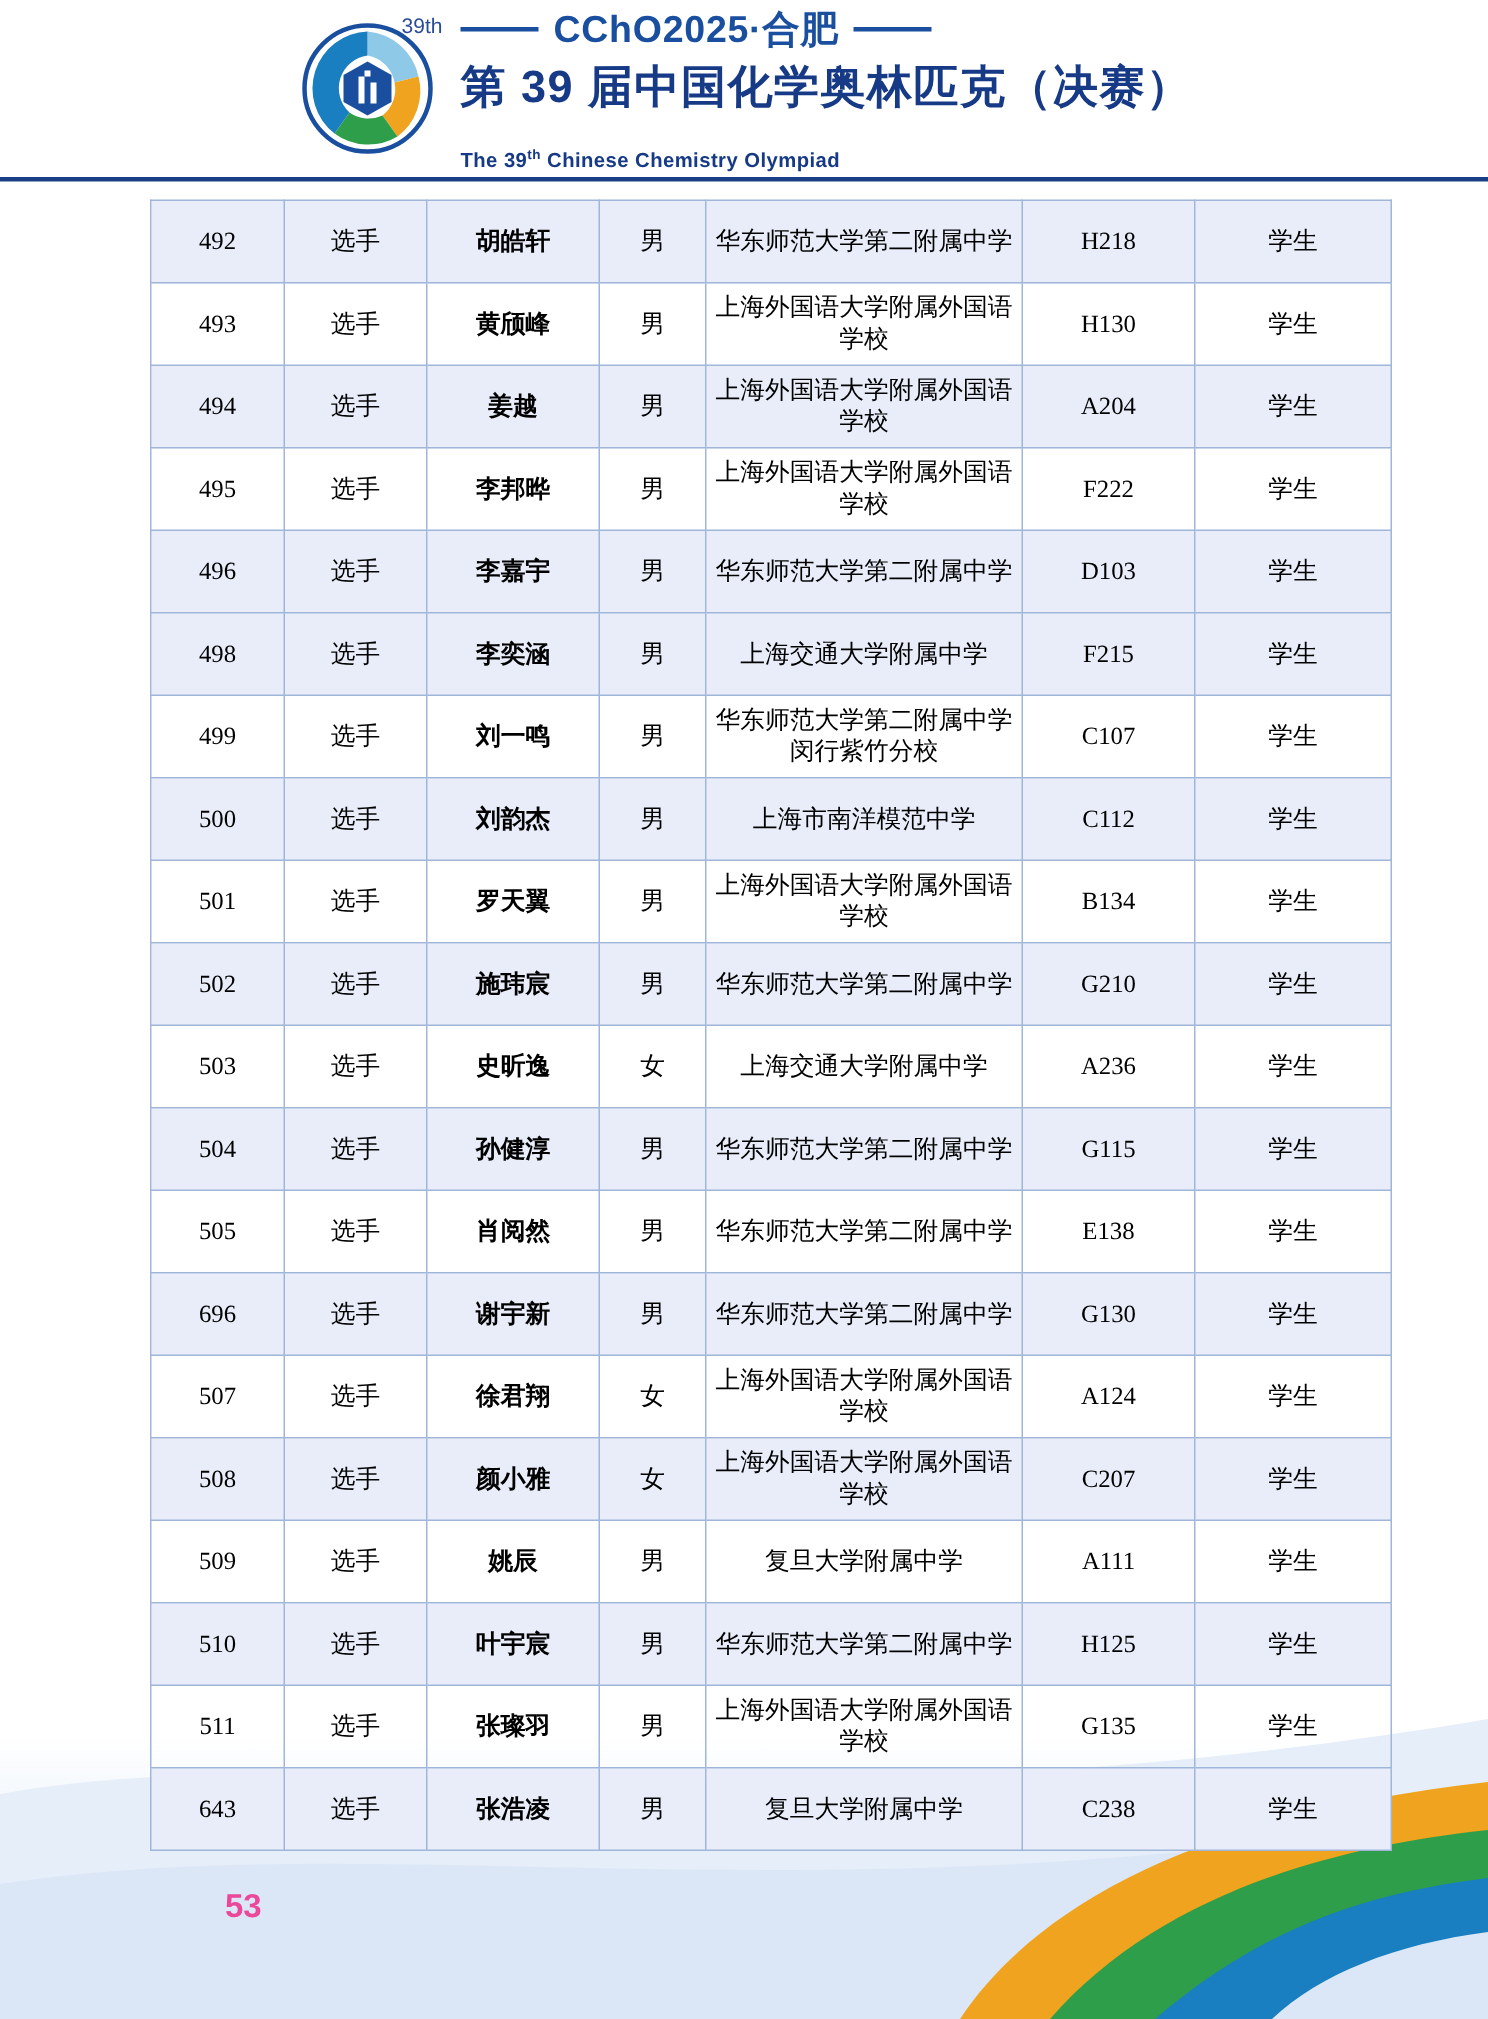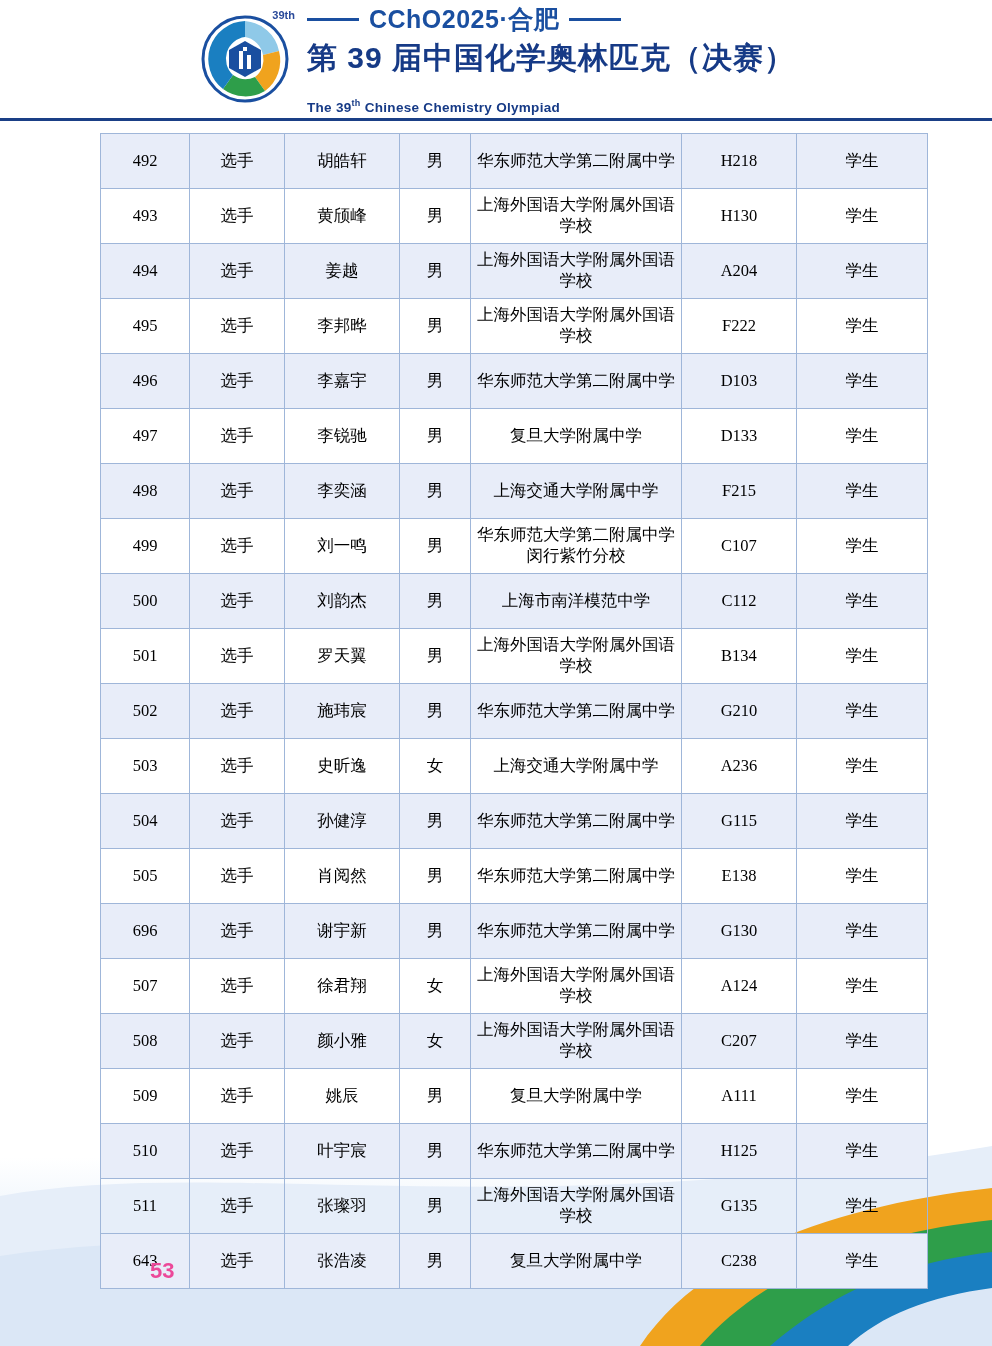--- a/index.html
+++ b/index.html
@@ -23,21 +23,21 @@
   .header{
     position:relative;z-index:3;
     height:118px;
     display:flex;align-items:center;justify-content:center;
     gap:14px;
   }
   .logo-wrap{position:relative;width:96px;height:96px;}
   .logo-sup{
     position:absolute;right:-2px;top:-2px;
     font-family:"Liberation Sans",sans-serif;
-    font-size:11px;color:#2a4a9a;font-weight:700;
+    font-size:14px;color:#2a4a9a;font-weight:400;
   }
   .title-block{display:flex;flex-direction:column;align-items:flex-start;}
   .title-top{
     display:flex;align-items:center;gap:10px;
     font-family:"Liberation Sans",sans-serif;
     font-size:25px;font-weight:700;color:#1a4fa0;letter-spacing:.5px;
   }
   .title-rule{display:inline-block;width:52px;height:3px;background:#1a4fa0;}
   .title-main{
     font-family:"Liberation Sans",sans-serif;
@@ -71,21 +71,21 @@
     vertical-align:middle;
     font-size:16.5px;
     color:#000;
     padding:6px 2px;
     line-height:1.25;
     height:42px;
   }
   tr.alt td{background:#e8edf9;}
   tr td:nth-child(1){width:84px;font-family:"Liberation Serif",serif;}
   tr td:nth-child(2){width:90px;}
-  tr td:nth-child(3){width:110px;}
+  tr td:nth-child(3){width:110px;font-weight:bold;}
   tr td:nth-child(4){width:66px;}
   tr td:nth-child(5){width:206px;}
   tr td:nth-child(6){width:110px;font-family:"Liberation Serif",serif;}
   tr td:nth-child(7){width:126px;}
   
   .page-number{
     position:absolute;left:150px;bottom:62px;z-index:6;
     font-family:"Liberation Sans",sans-serif;
     font-size:22px;font-weight:700;color:#ec4899;
   }
@@ -173,29 +173,20 @@
         </tr>
         <tr class="alt">
           <td>496</td>
           <td>选手</td>
           <td>李嘉宇</td>
           <td>男</td>
           <td>华东师范大学第二附属中学</td>
           <td>D103</td>
           <td>学生</td>
         </tr>
-        <tr>
-          <td>497</td>
-          <td>选手</td>
-          <td>李锐驰</td>
-          <td>男</td>
-          <td>复旦大学附属中学</td>
-          <td>D133</td>
-          <td>学生</td>
-        </tr>
         <tr class="alt">
           <td>498</td>
           <td>选手</td>
           <td>李奕涵</td>
           <td>男</td>
           <td>上海交通大学附属中学</td>
           <td>F215</td>
           <td>学生</td>
         </tr>
         <tr>

